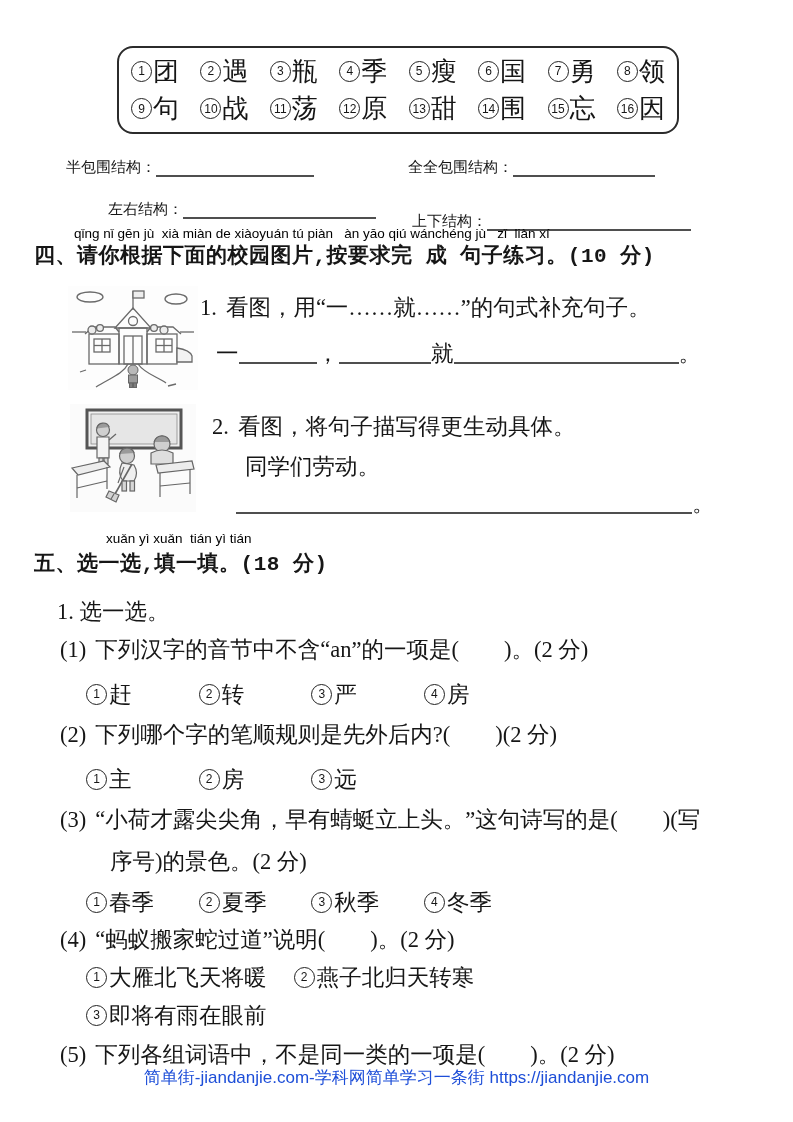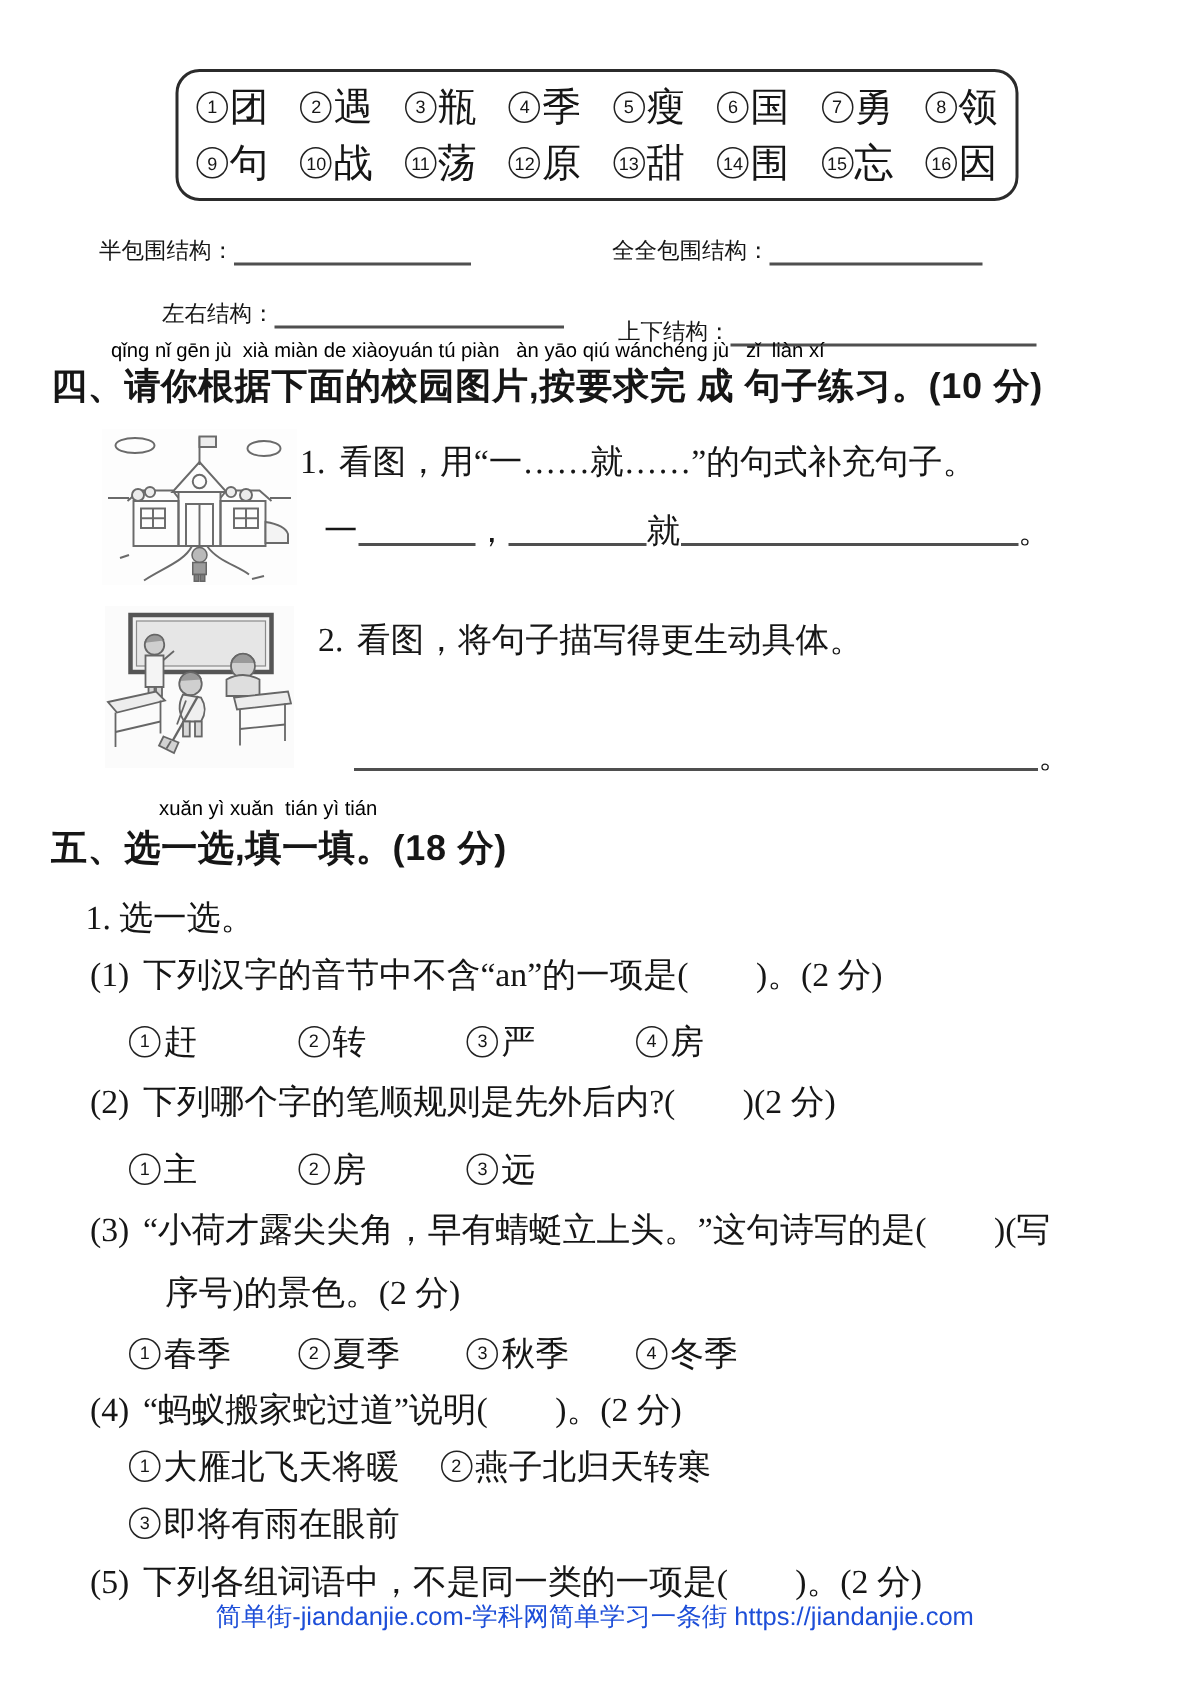--- a/index.html
+++ b/index.html
@@ -16,22 +16,22 @@
         display:inline-flex;align-items:center;justify-content:center;flex:none;
         font-size:12px;font-family:"Liberation Sans","DejaVu Sans",sans-serif;margin-right:1px;}
 
   
   .fill-group{position:absolute;display:flex;align-items:flex-end;font-size:15px;white-space:nowrap;}
   .blank{display:inline-block;border-bottom:2px solid #4f4f4f;}
   .fill-group .blank{height:27px;}
 
   .pinyin{position:absolute;font-family:"Liberation Sans","DejaVu Sans",sans-serif;
           font-size:13.5px;color:#000000;white-space:pre;}
-  .sec-title{position:absolute;font-family:Liberation Sans, sans-serif;
-             font-weight:700;font-size:24px;letter-spacing:.5px;white-space:nowrap;}
+  .sec-title{position:absolute;font-family:Liberation Mono, monospace;
+             font-weight:700;font-size:21px;letter-spacing:.5px;white-space:nowrap;}
 
   .illus{position:absolute;background:#fdfdfd;}
 
   .q-line{position:absolute;font-size:22.5px;white-space:nowrap;}
   .qnum{display:inline-block;margin-right:9px;}
   .inline-blank{display:inline-block;height:24px;vertical-align:-3px;border-bottom:2px solid #4f4f4f;}
 
   .opt{display:inline-flex;align-items:center;font-size:22.5px;}
   .opt .cnum{margin-right:2px;}
   .w107{width:107px;}
@@ -218,20 +218,23 @@
       <path d="M86,61 L122,57 L124,65 L88,69 z" fill="#ededed"></path>
       <line x1="90" y1="69" x2="90" y2="93"></line>
       <line x1="120" y1="65" x2="120" y2="90"></line>
       <line x1="90" y1="82" x2="120" y2="79"></line>
     </g>
   </svg>
 
   <div class="q-line" style="left:212px;top:411px;">
     <span class="qnum">2.</span><span>看图，将句子描写得更生动具体。</span>
   </div>
+  <div class="q-line" style="left:245px;top:451px;">
+    <span>同学们劳动。</span>
+  </div>
   <div class="q-line" style="left:236px;top:486px;">
     <span class="inline-blank" style="width:456px;height:26px;"></span><span>。</span>
   </div>
 
   <div class="pinyin" style="left:106px;top:531px;">xuǎn yì xuǎn  tián yì tián</div>
   <div class="sec-title" style="left:34px;top:549px;">五、选一选,填一填。(18 分)</div>
 
   <div class="q-line" style="left:57px;top:596px;">1. 选一选。</div>
 
   <div class="q-line" style="left:60px;top:634px;">

